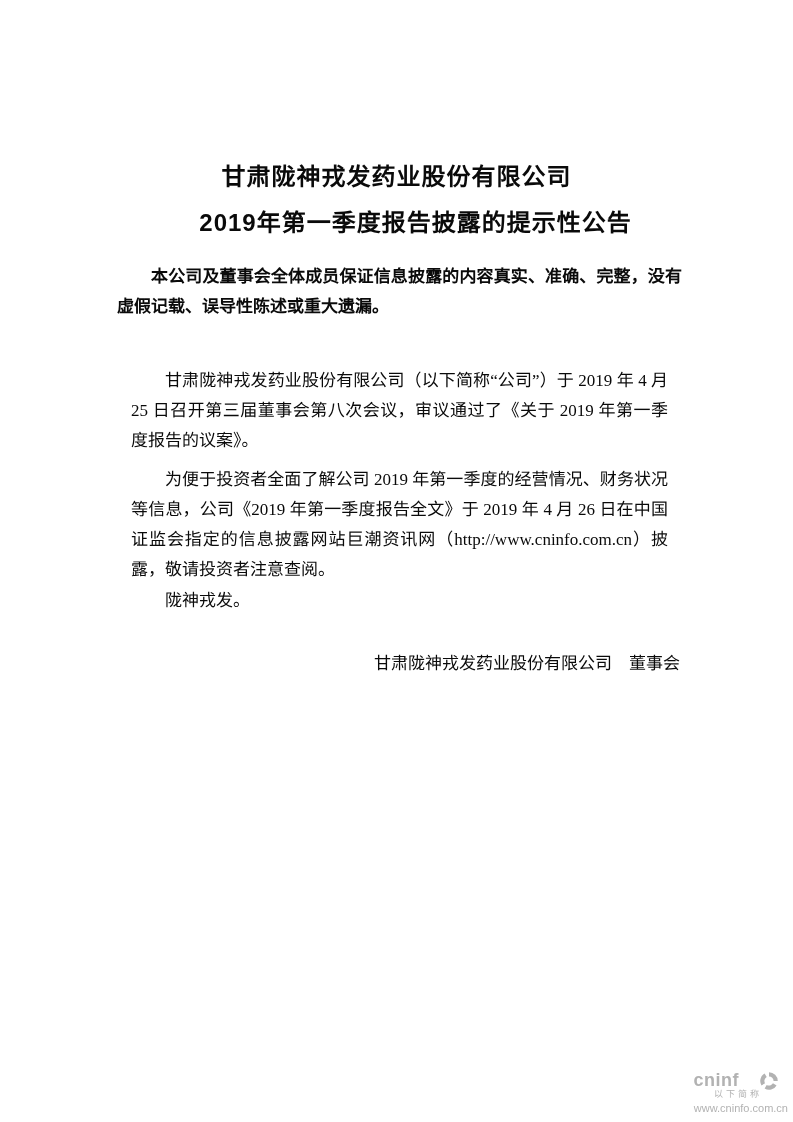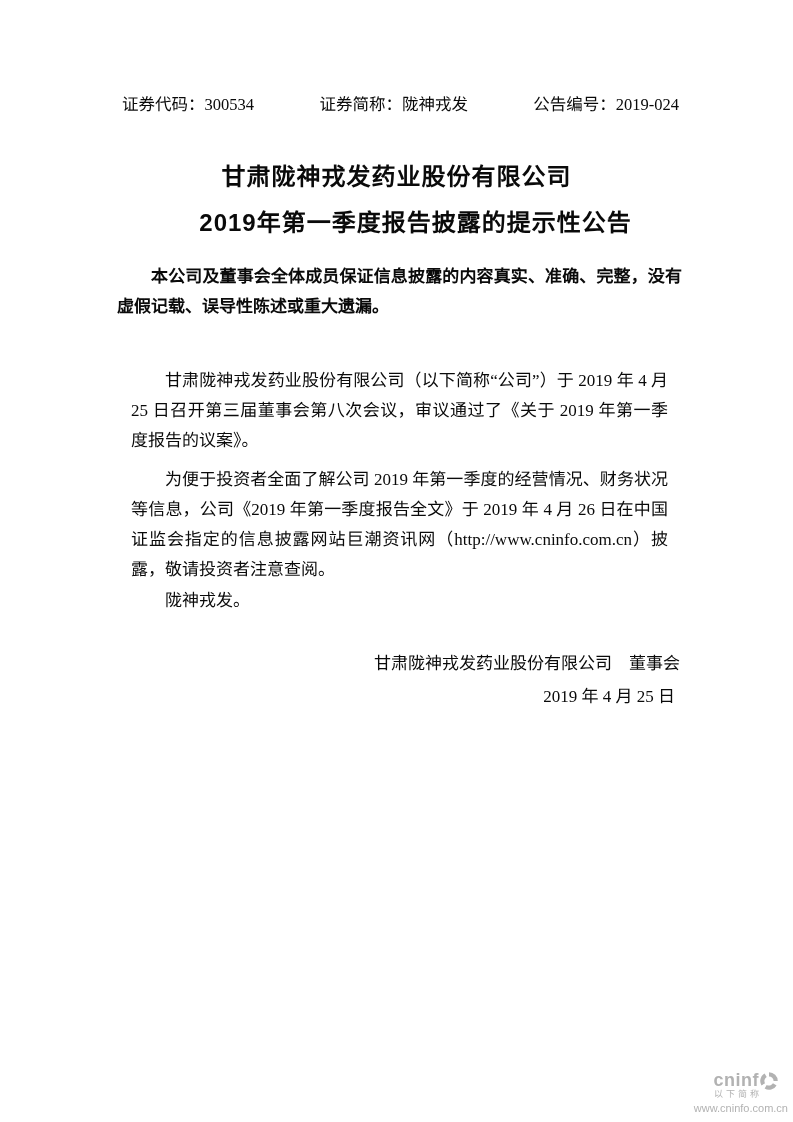--- a/index.html
+++ b/index.html
@@ -76,51 +76,45 @@
     bottom: 8px;
     color: #b2b2b2;
     font-family: "Liberation Sans", "DejaVu Sans", sans-serif;
     text-align: right;
     line-height: 1.1;
   }
   .logo-row {
     display: flex;
     align-items: center;
     justify-content: flex-end;
-    gap: 0;
+    gap: 20px;
     padding-right: 9px;
   }
   .logo-brand { font-weight: 700; font-size: 18px; letter-spacing: 0.5px; }
   .logo-icon svg { display: block; }
   .logo-cn { font-size: 9px; letter-spacing: 3px; padding-right: 26px; margin-top: -1px; }
   .logo-url { font-size: 11px; margin-top: 2px; }
 </style>
 </head>
 <body>
 
 <div class="page">
 
-  <div class="doc-header">
-    <span>证券代码：300534</span>
-    <span>证券简称：陇神戎发</span>
-    <span>公告编号：2019-024</span>
-  </div>
 
   <h1 class="doc-title">甘肃陇神戎发药业股份有限公司</h1>
   <h2 class="doc-subtitle">2019年第一季度报告披露的提示性公告</h2>
 
   <p class="statement">本公司及董事会全体成员保证信息披露的内容真实、准确、完整，没有虚假记载、误导性陈述或重大遗漏。</p>
 
   <p class="body-para para-1">甘肃陇神戎发药业股份有限公司（以下简称“公司”）于 2019 年 4 月 25 日召开第三届董事会第八次会议，审议通过了《关于 2019 年第一季度报告的议案》。</p>
   <p class="body-para para-2">为便于投资者全面了解公司 2019 年第一季度的经营情况、财务状况等信息，公司《2019 年第一季度报告全文》于 2019 年 4 月 26 日在中国证监会指定的信息披露网站巨潮资讯网（http://www.cninfo.com.cn）披露，敬请投资者注意查阅。</p>
   <p class="body-para para-3">陇神戎发。</p>
 
   <div class="signature">
     <div>甘肃陇神戎发药业股份有限公司　董事会</div>
-    <div class="sig-date">2019 年 4 月 25 日</div>
   </div>
 
   <div class="cninfo-logo">
     <div class="logo-row">
       <span class="logo-brand">cninf</span>
       <span class="logo-icon">
         <svg width="20" height="20" viewBox="0 0 24 24" aria-hidden="true">
           <g fill="#b2b2b2">
             <path d="M12 1.5 A10.5 10.5 0 0 1 22.5 12 L17.5 12 A5.5 5.5 0 0 0 12 6.5 Z"></path>
             <path d="M12 1.5 A10.5 10.5 0 0 1 22.5 12 L17.5 12 A5.5 5.5 0 0 0 12 6.5 Z" transform="rotate(120 12 12)"></path>

